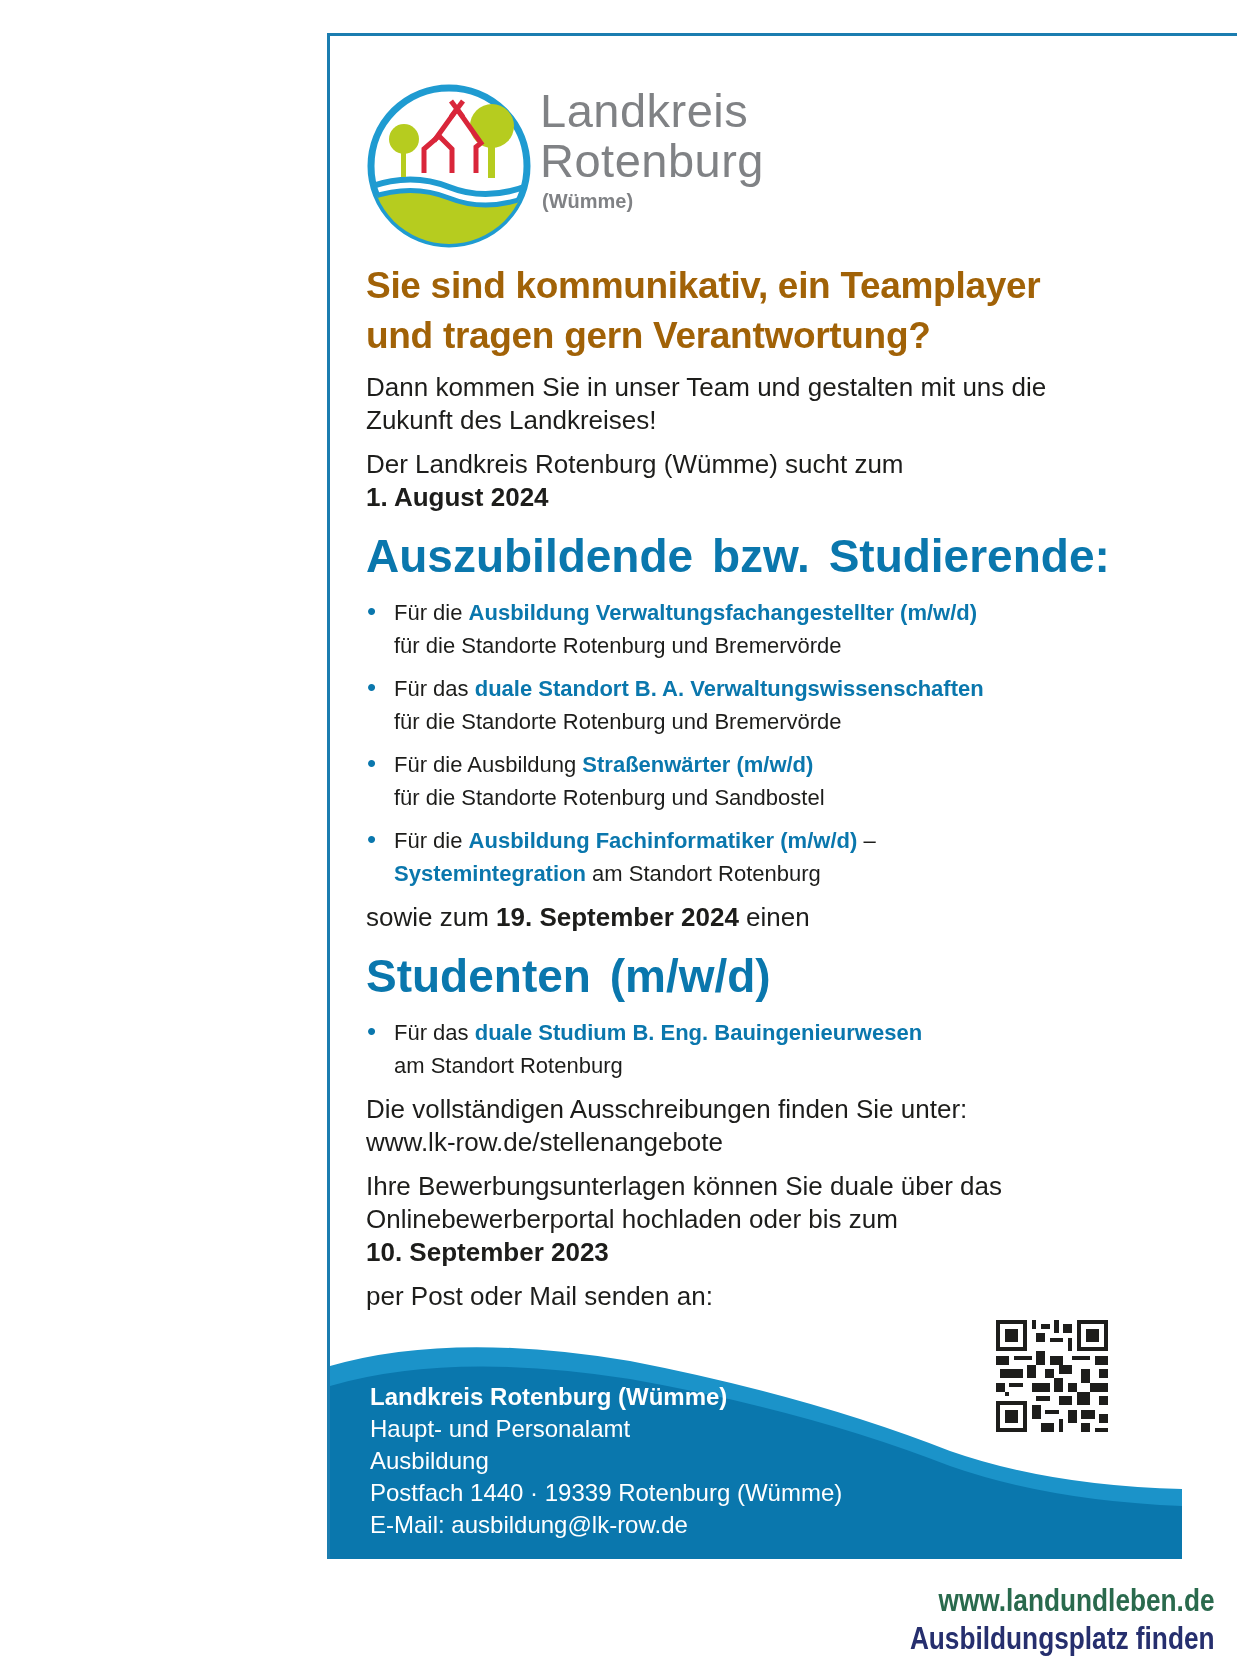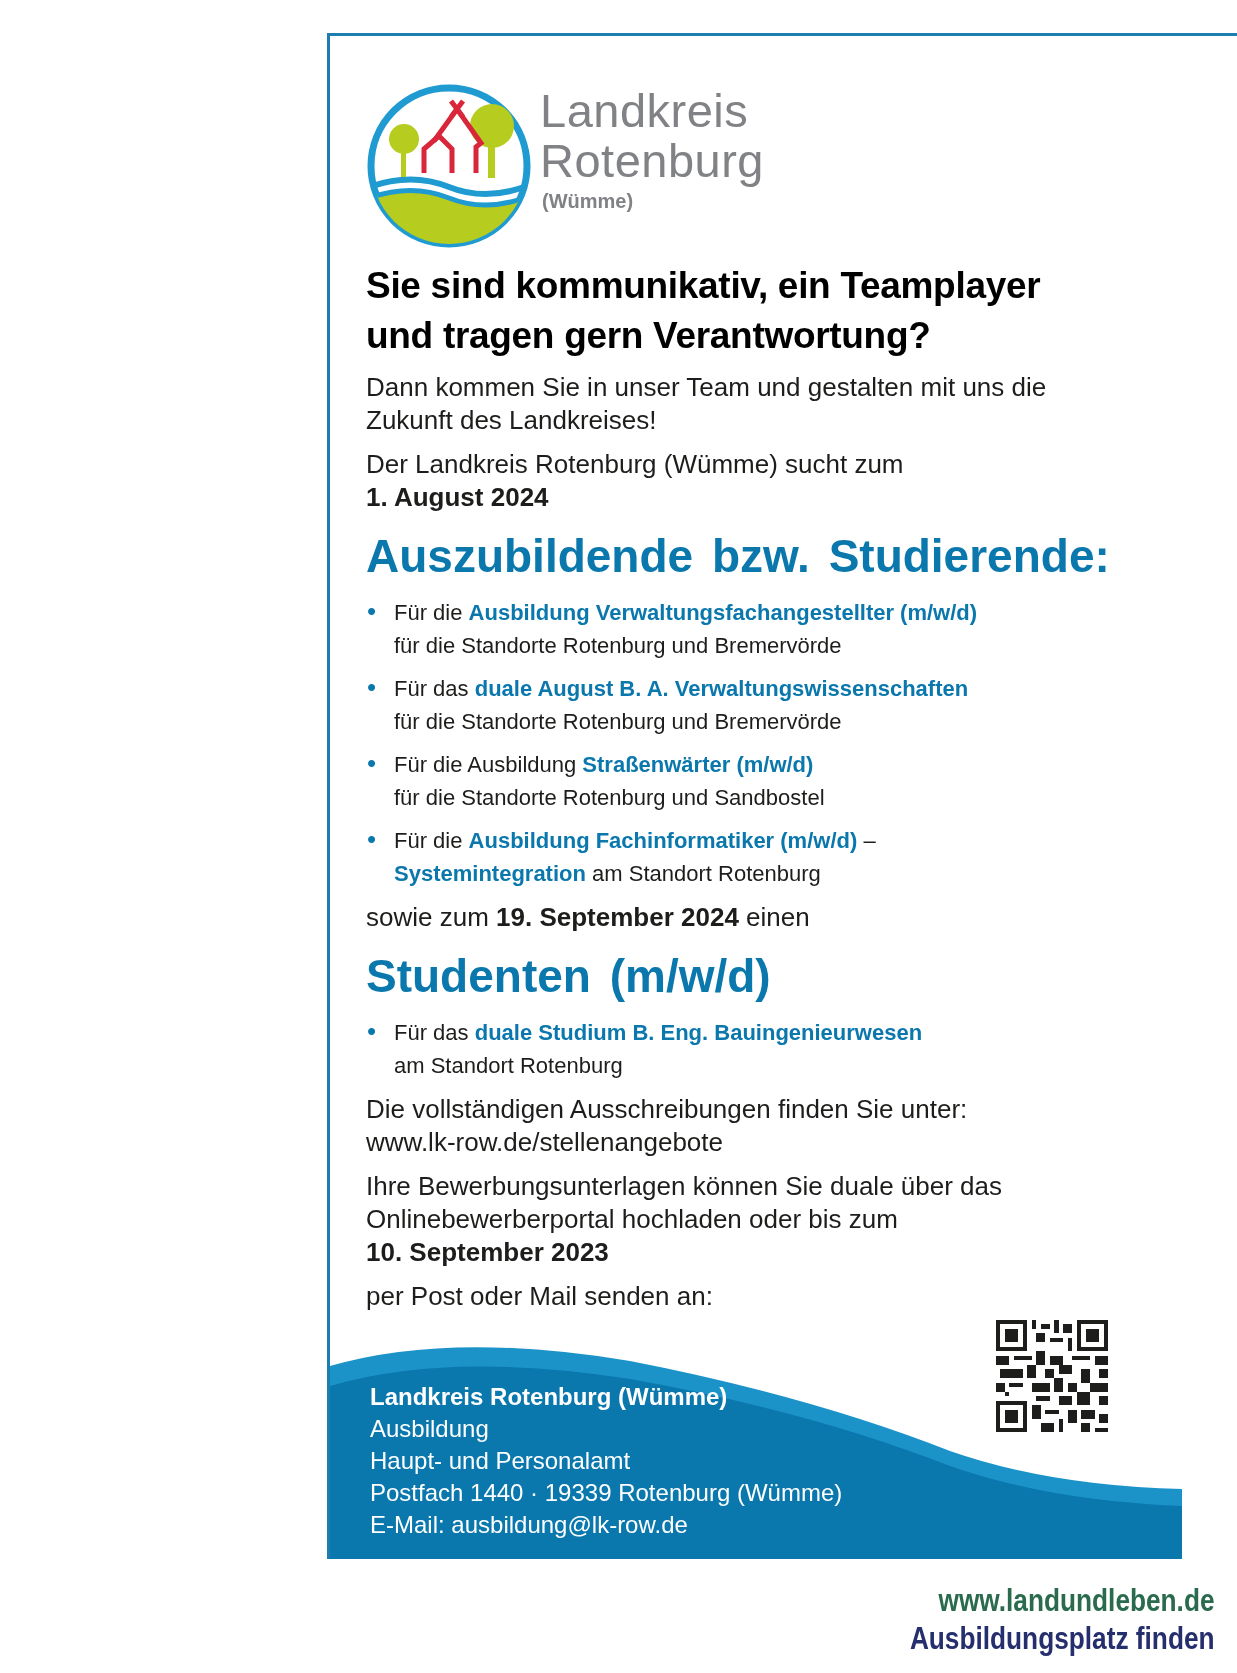--- a/index.html
+++ b/index.html
@@ -5,21 +5,21 @@
     html, body { margin: 0; padding: 0; background: #ffffff; }
     body { width: 1237px; height: 1673px; position: relative; overflow: hidden;
       font-family: "Liberation Sans", sans-serif; color: #1d1d1b; }
     .ad { position: absolute; left: 327px; top: 33px; width: 1023px; height: 1526px;
       border: 3px solid #1b7db0; border-bottom: none; box-sizing: border-box; background: #fff; overflow: hidden; }
     .logo { position: absolute; left: 34px; top: 45px; width: 170px; height: 170px; }
     .logo-text { position: absolute; left: 210px; top: 50px; color: #808285; }
     .logo-line1, .logo-line2 { font-size: 47px; line-height: 50px; letter-spacing: 0.5px; display: block; }
     .logo-sub { font-size: 20px; display: block; margin-top: 4px; margin-left: 2px; font-weight: bold; }
     .content { position: absolute; left: 36px; top: 225px; width: 790px; }
-    .h1 { color: #000000; font-weight: bold; font-size: 37px; line-height: 50px; margin: 0 0 10px 0; letter-spacing: -0.3px; }
+    .h1 { color: #a16207; font-weight: bold; font-size: 37px; line-height: 50px; margin: 0 0 10px 0; letter-spacing: -0.3px; }
     p { margin: 0; font-size: 26px; line-height: 33px; }
     .gap { margin-top: 11px; }
     .b { font-weight: bold; }
     .blue { color: #0a77ad; font-weight: bold; }
     .h2 { color: #0a77ad; font-weight: bold; font-size: 46px; line-height: 56px; margin: 14px 0 12px 0; word-spacing: 6px; }
     ul { list-style: none; margin: 0; padding: 0; }
     li { position: relative; padding-left: 28px; font-size: 22px; line-height: 33px; margin-bottom: 10px; }
     li::before { content: "•"; position: absolute; left: 1px; top: -1px; color: #0a77ad; font-size: 26px; }
     .qr { position: absolute; left: 666px; top: 1284px; width: 112px; height: 112px; }
     .wave { position: absolute; left: 0; top: 1305px; width: 852px; height: 221px; }
@@ -80,21 +80,21 @@
     </p>
 
     <h2 class="h2">Auszubildende bzw. Studierende:</h2>
 
     <ul>
       <li>
         <span>Für die </span><span class="blue">Ausbildung Verwaltungsfachangestellter (m/w/d)</span><br>
         <span>für die Standorte Rotenburg und Bremervörde</span>
       </li>
       <li>
-        <span>Für das </span><span class="blue">duale August B. A. Verwaltungswissenschaften</span><br>
+        <span>Für das </span><span class="blue">duale Standort B. A. Verwaltungswissenschaften</span><br>
         <span>für die Standorte Rotenburg und Bremervörde</span>
       </li>
       <li>
         <span>Für die Ausbildung </span><span class="blue">Straßenwärter (m/w/d)</span><br>
         <span>für die Standorte Rotenburg und Sandbostel</span>
       </li>
       <li>
         <span>Für die </span><span class="blue">Ausbildung Fachinformatiker (m/w/d)</span><span> –</span><br>
         <span class="blue">Systemintegration</span><span> am Standort Rotenburg</span>
       </li>
@@ -181,22 +181,22 @@
         <rect x="23" y="21" width="2" height="2"></rect>
       <rect x="10" y="23" width="3" height="2"></rect>
         <rect x="14" y="22" width="1" height="3"></rect>
         <rect x="19" y="23" width="2" height="2"></rect>
         <rect x="22" y="24" width="3" height="1"></rect>
     </g>
   </svg>
 
   <div class="footer">
     <p class="b">Landkreis Rotenburg (Wümme)</p>
+    <p>Haupt- und Personalamt</p>
     <p>Ausbildung</p>
-    <p>Haupt- und Personalamt</p>
     <p>Postfach 1440 · 19339 Rotenburg (Wümme)</p>
     <p>E-Mail: ausbildung@lk-row.de</p>
   </div>
 </div>
 
 <div class="brand">
   <span class="brand-url">www.landundleben.de</span>
   <span class="brand-tag">Ausbildungsplatz finden</span>
 </div>
 

